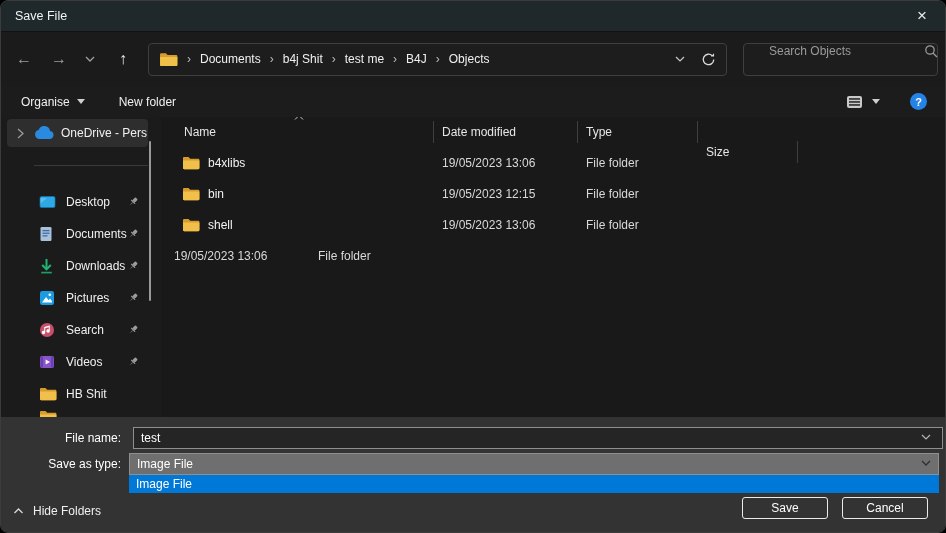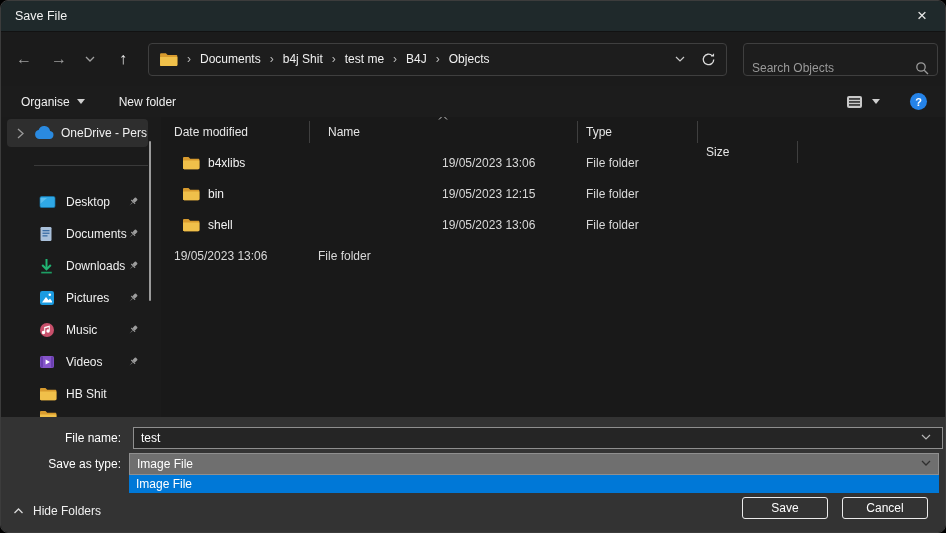--- a/index.html
+++ b/index.html
@@ -21,22 +21,22 @@
              font-size:16px; color:#9f9f9f; }
   .nav-btn.back { margin-left:10px; }
   .nav-btn.up { color:#e8e8e8; }
   .addressbar { margin-left:12px; width:579px; height:33px; background:#1d1d1d;
                 border:1px solid #3f3f3f; border-radius:4px; display:flex; align-items:center;
                 padding:0 10px; gap:7px; }
   .crumb { font-size:12px; color:#f0f0f0; white-space:nowrap; }
   .crumb-sep { font-size:12px; color:#b9b9b9; padding:0 2px; }
   .addr-right { margin-left:auto; display:flex; align-items:center; gap:16px; color:#c9c9c9; }
   .searchbox { margin-left:16px; width:195px; height:33px; background:#1d1d1d;
-               border:1px solid #3f3f3f; border-radius:4px; display:flex; align-items:flex-end;
-               padding:0 8px; }
+               border:1px solid #3f3f3f; border-radius:4px; display:flex; align-items:flex-start;
+               padding:0 25px; }
   .searchbox input { flex:1; background:transparent; border:none; outline:none;
                      font-family:"Liberation Sans", sans-serif; font-size:12px; color:#e0e0e0; }
   .searchbox input::placeholder { color:#9a9a9a; }
 
   
   .toolbar { position:absolute; left:0; top:85px; width:100%; height:31px; background:#1c1c1c;
              display:flex; align-items:center; font-size:12px; }
   .tb-organise { margin-left:20px; display:flex; align-items:center; gap:7px; color:#f0f0f0; }
   .tri-down { width:0; height:0; border-left:4px solid transparent; border-right:4px solid transparent;
               border-top:5px solid #cfcfcf; }
@@ -301,21 +301,21 @@
               </svg>
             </span>
           </div>
           <div class="side-item">
             <span class="ic ico">
               <svg width="16" height="16" viewBox="0 0 16 16">
                 <circle cx="8" cy="8" r="7" fill="#c8506b"></circle>
                 <path d="M10.8 3.8 v5.3 a1.7 1.7 0 1 1 -1 -1.55 V5.3 l-3.6 1 v4.3 a1.7 1.7 0 1 1 -1 -1.55 V5.1 l5.6 -1.6 Z" fill="#fff"></path>
               </svg>
             </span>
-            <span class="label">Music</span>
+            <span class="label">Search</span>
             <span class="pin ico">
               <svg width="12" height="12" viewBox="0 0 12 12">
                 <g transform="rotate(45 6 6)" fill="#9d9d9d">
                   <rect x="4.3" y="0.9" width="3.4" height="4.2" rx="0.9"></rect>
                   <rect x="3.3" y="5.1" width="5.4" height="1.3" rx="0.5"></rect>
                   <path d="M5.7 6.6 h0.6 L6 10.9 Z"></path>
                 </g>
               </svg>
             </span>
           </div>
@@ -353,30 +353,30 @@
         <svg width="18" height="14" viewBox="0 0 18 14">
             <path d="M1 2.2 C1 1.5 1.5 1 2.2 1 h4.3 l1.7 1.8 h8 c.7 0 1.2 .5 1.2 1.2 v8 c0 .7 -.5 1.2 -1.2 1.2 H2.2 C1.5 13.2 1 12.7 1 12 Z" fill="#d89b2e"></path>
             <path d="M1 4.6 h16.4 v7.4 c0 .7 -.5 1.2 -1.2 1.2 H2.2 C1.5 13.2 1 12.7 1 12 Z" fill="#f0c04a"></path>
           </svg>
       </div>
       <div class="side-scrollbar"></div>
     </div>
 
     <div class="filelist">
       <div class="lheader">
-        <div class="hcell c-date">
-          <span>Date modified</span>
-        </div>
         <div class="hcell c-name">
           <span>Name</span>
           <span class="sort-caret ico">
             <svg width="10" height="5" viewBox="0 0 10 5">
                 <path d="M1 4.5 L5 0.5 L9 4.5" fill="none" stroke="#c8c8c8" stroke-width="1"></path>
               </svg>
           </span>
+        </div>
+        <div class="hcell c-date">
+          <span>Date modified</span>
         </div>
         <div class="hcell c-type">
           <span>Type</span>
         </div>
         <div class="hcell c-size">
           <span>Size</span>
         </div>
       </div>
       <div id="rows">
           <div class="lrow">

